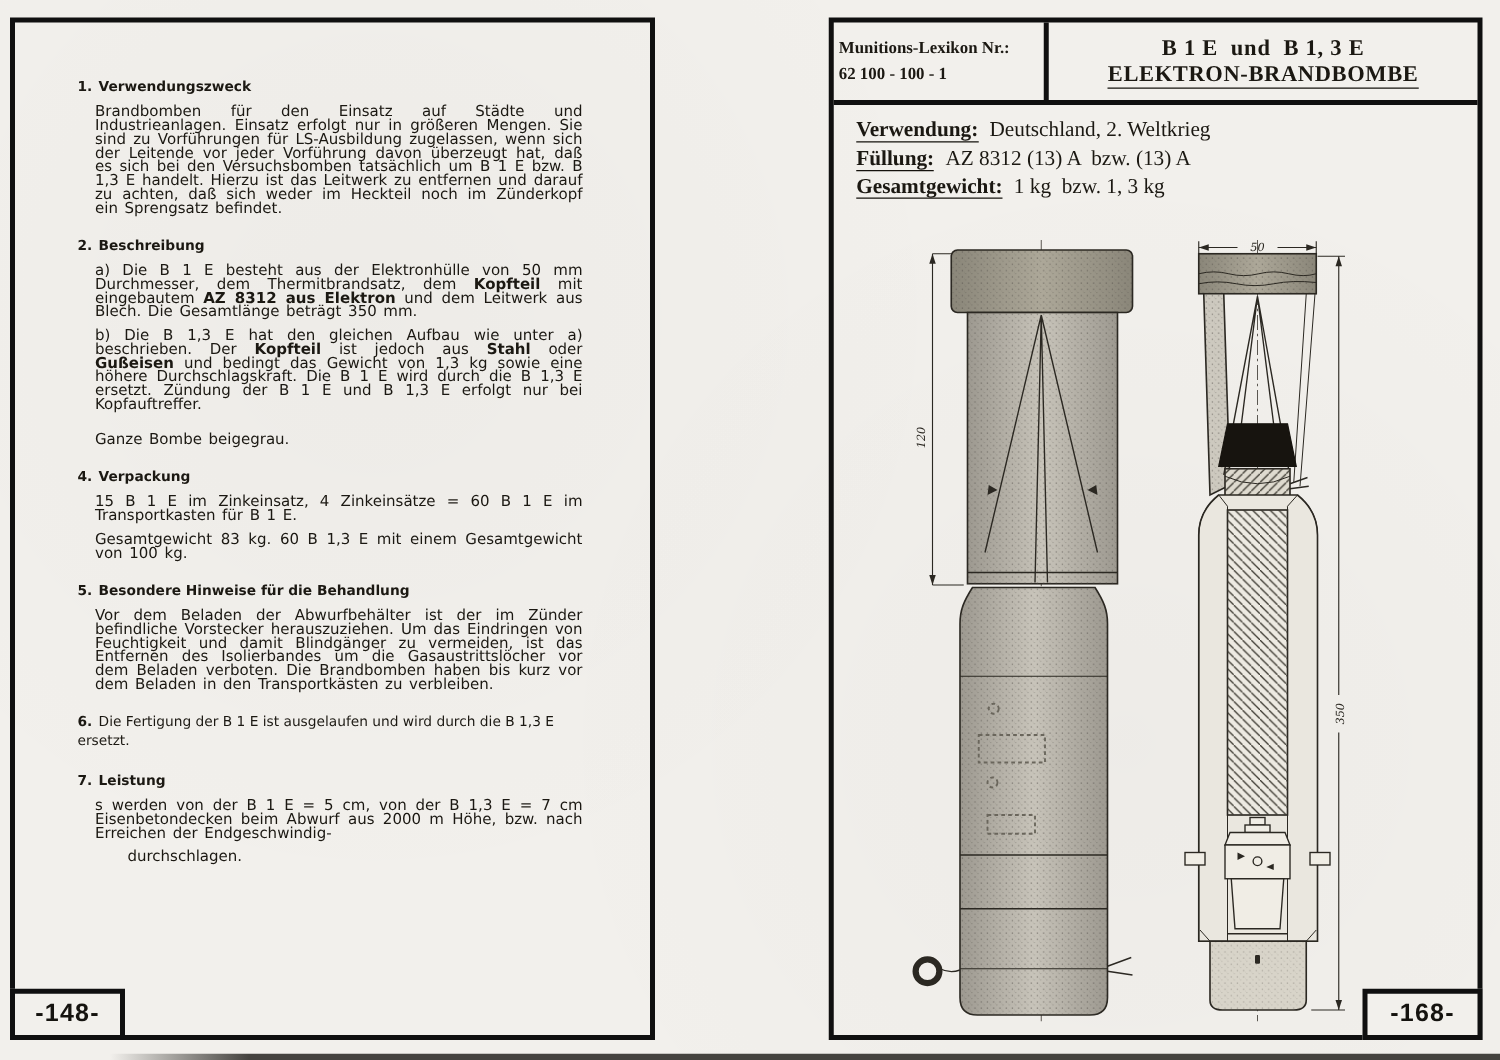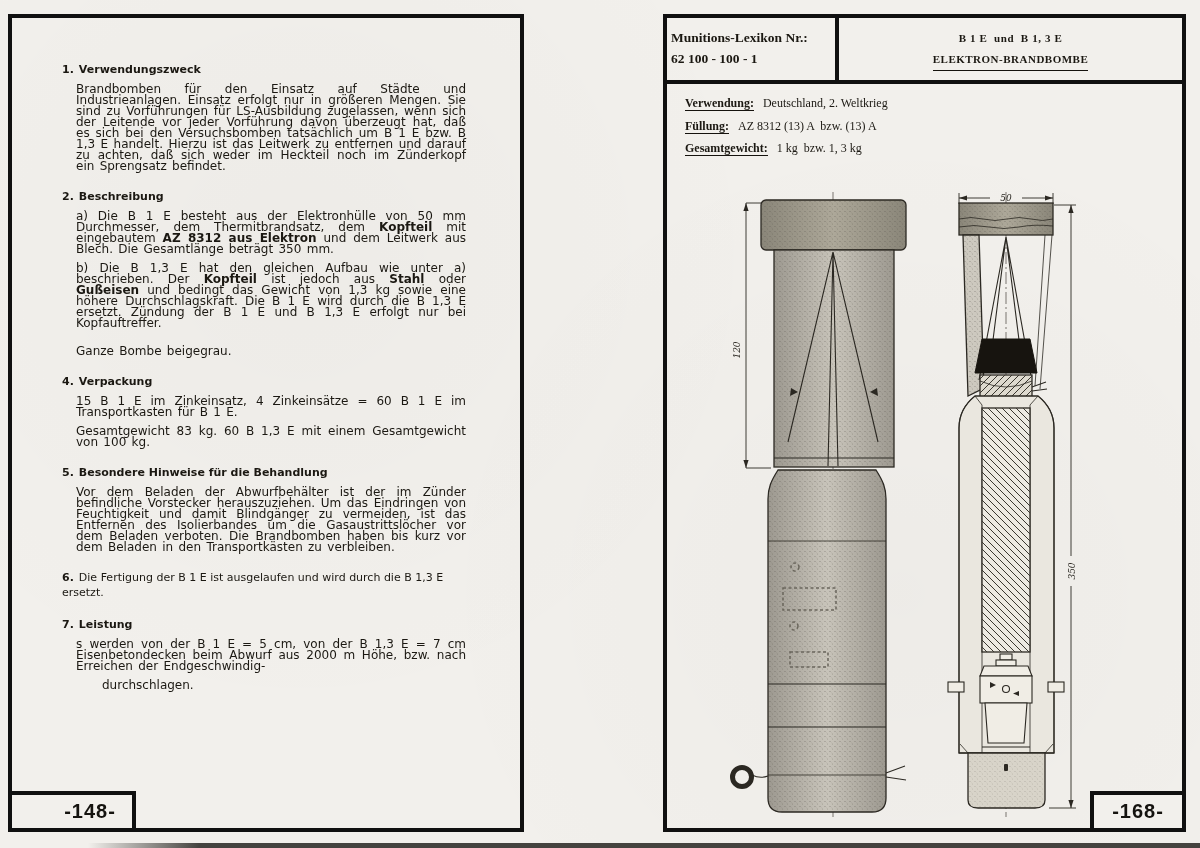--- a/index.html
+++ b/index.html
@@ -26,35 +26,35 @@
   .sec-head.plain .sec-num{font-weight:700;}
   .para{margin:0 0 8px 14px;font-size:12px;line-height:11px;
         text-align:justify;word-spacing:1.5px;}
   .para.indent{margin-left:40px;text-align:left;}
   .para b{font-weight:700;}
 
   
   .page-num{position:absolute;bottom:-4px;height:33px;display:flex;align-items:center;
     justify-content:center;border:4px solid #101010;background:#f2f0ec;
     font:700 20px "Liberation Sans",sans-serif;letter-spacing:1px;color:#15130f;}
-  #pn148{left:-4px;width:84px;padding-left:36px;}
+  #pn148{left:-4px;width:84px;}
   #pn149{right:-4px;width:88px;}
 
   
   .hdr{display:flex;border-bottom:4px solid #101010;height:62px;
        font-family:"Liberation Serif",serif;}
   .hdr-left{width:164px;border-right:4px solid #101010;padding:9px 0 0 4px;
        font-weight:700;font-size:13.5px;line-height:21px;white-space:pre;}
   .hdr-right{flex:1;display:flex;flex-direction:column;align-items:center;
-       justify-content:center;font-weight:700;font-size:11px;line-height:21px;}
+       justify-content:center;font-weight:700;font-size:18px;line-height:21px;}
   .hdr-title1{white-space:pre;letter-spacing:0.6px;}
   .hdr-title2{border-bottom:1.7px solid #15120d;letter-spacing:0.5px;}
 
   
-  .specs{padding:11px 0 0 18px;font-family:"Liberation Serif",serif;font-size:12px;}
+  .specs{padding:11px 0 0 18px;font-family:"Liberation Serif",serif;font-size:17px;}
   .spec-row{margin-bottom:5.5px;line-height:17px;}
   .spec-label{font-weight:700;border-bottom:1.7px solid #15120d;margin-right:9px;}
   .spec-value{white-space:pre;}
 
   
   .drawing{position:absolute;left:12px;top:172px;}
   .ln{stroke:#2b2822;stroke-width:1.3;}
   .th{stroke:#2b2822;stroke-width:1.1;fill:none;}
   .hl{stroke:#2b2822;stroke-width:0.8;fill:none;}
   .cl{stroke:#45413a;stroke-width:0.7;stroke-dasharray:12 3 2 3;fill:none;}

